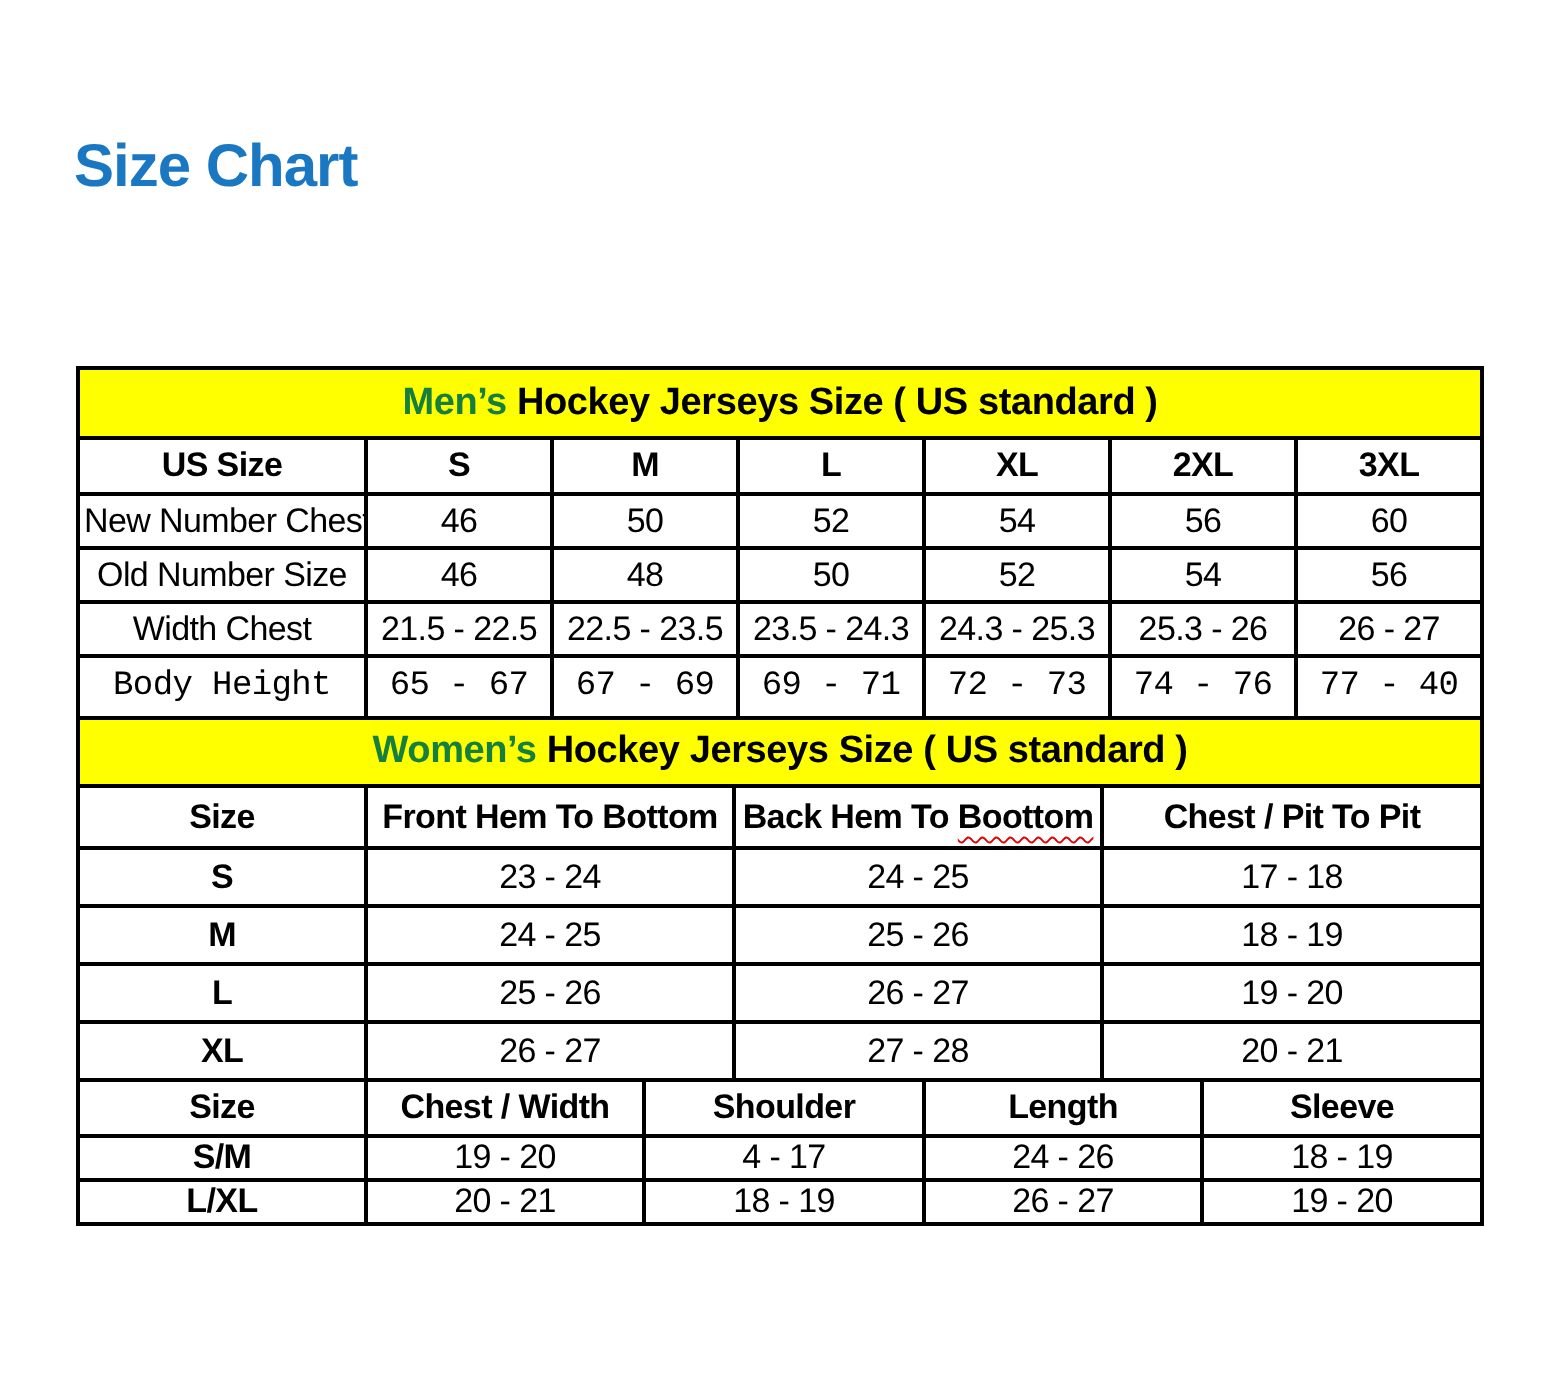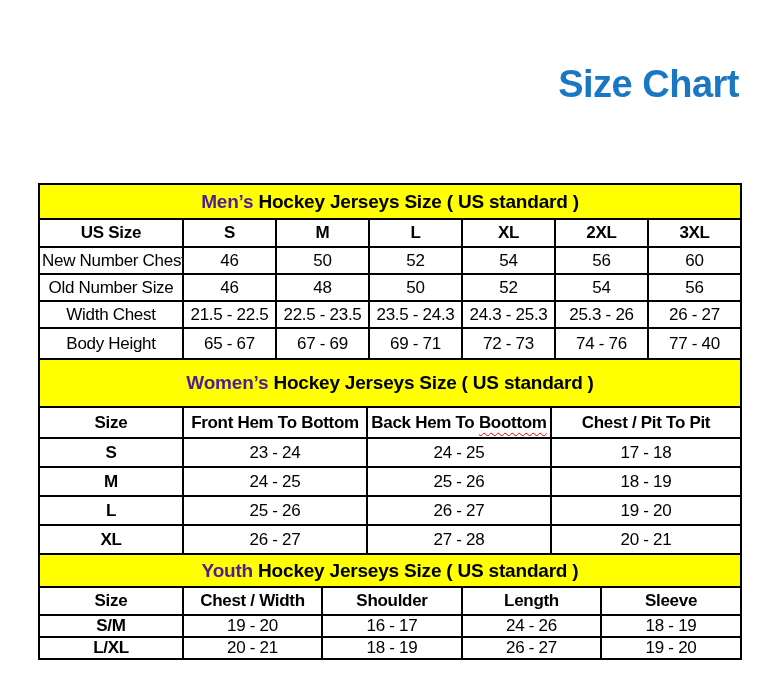--- a/index.html
+++ b/index.html
@@ -5,58 +5,58 @@
   html,body{margin:0;padding:0;}
   body{
     width:776px;height:692px;background:#ffffff;overflow:hidden;
     font-family:"Liberation Sans","DejaVu Sans",sans-serif;
     color:#000;
     -webkit-font-smoothing:antialiased;
   }
   .page{position:relative;width:776px;height:692px;}
   .title{
     width:702px;margin:62px 0 0 37px;
-    text-align:right;
-    font-size:38px;font-weight:bold;letter-spacing:-0.5px;
+    text-align:left;
+    font-size:30px;font-weight:bold;letter-spacing:-0.5px;
     color:#1a77c2;
     line-height:44px;
   }
   .chart-wrap{position:absolute;left:38px;top:121px;width:702px;}
   table.size-table{
     border-collapse:collapse;table-layout:fixed;width:702px;
     font-size:17px;
   }
   table.size-table + table.size-table{margin-top:-2px;}
   td{
     border:2px solid #000;
     text-align:center;vertical-align:middle;
     padding:0 2px;overflow:hidden;white-space:nowrap;
   }
   .banner-cell{
     background:#ffff00;
     font-weight:bold;font-size:19px;
     letter-spacing:-0.2px;
   }
-  .banner-highlight{color:#4c1d95;margin-top:48px;}
+  .banner-highlight{color:#15803d;margin-top:48px;}
   .header-cell{font-weight:bold;letter-spacing:-0.3px;}
   .row-label{letter-spacing:-0.3px;}
   .bold-label .row-label{font-weight:bold;}
   .cell{letter-spacing:-0.3px;margin-top:41px;}
   .squiggle{
     text-decoration:underline wavy #e00000;
     text-decoration-thickness:1px;
     text-underline-offset:4px;
     text-decoration-skip-ink:none;
   }
   
   #table-mens   tr.banner-row{height:35px;}
   #table-mens   tr.header-row{height:28px;}
   #table-mens   tr.data-row{height:27px;}
-  #table-mens   tr.data-row:last-child{height:31px;}
-  #table-womens tr.banner-row{height:48px;}
+  #table-mens   tr.data-row:last-child{height:31px;font-family:Liberation Mono, monospace;}
+  #table-womens tr.banner-row{height:34px;}
   #table-womens tr.header-row{height:31px;}
   #table-womens tr.data-row{height:29px;}
   #table-youth  tr.banner-row{height:33px;}
   #table-youth  tr.header-row{height:28px;}
   #table-youth  tr.data-row{height:20px;}
 </style>
 </head>
 <body>
 
 <div class="page">
@@ -173,34 +173,31 @@
 
     <table class="size-table bold-label" id="table-youth">
       <colgroup>
         <col style="width:144px">
           <col style="width:139px">
           <col style="width:140px">
         <col style="width:139px">
           <col style="width:140px">
       </colgroup>
       <tbody>
-          <tr class="banner-row">
-            <td class="banner-cell" colspan="5"><span class="banner-highlight">Youth</span><span> Hockey Jerseys Size ( US standard )</span></td>
-          </tr>
           <tr class="header-row">
             <td class="header-cell">Size</td>
             <td class="header-cell">Chest / Width</td>
             <td class="header-cell">Shoulder</td>
             <td class="header-cell">Length</td>
             <td class="header-cell">Sleeve</td>
           </tr>
           <tr class="data-row">
             <td class="row-label">S/M</td>
             <td class="cell">19 - 20</td>
-            <td class="cell">16 - 17</td>
+            <td class="cell">4 - 17</td>
             <td class="cell">24 - 26</td>
             <td class="cell">18 - 19</td>
           </tr>
           <tr class="data-row">
             <td class="row-label">L/XL</td>
             <td class="cell">20 - 21</td>
             <td class="cell">18 - 19</td>
             <td class="cell">26 - 27</td>
             <td class="cell">19 - 20</td>
           </tr>

